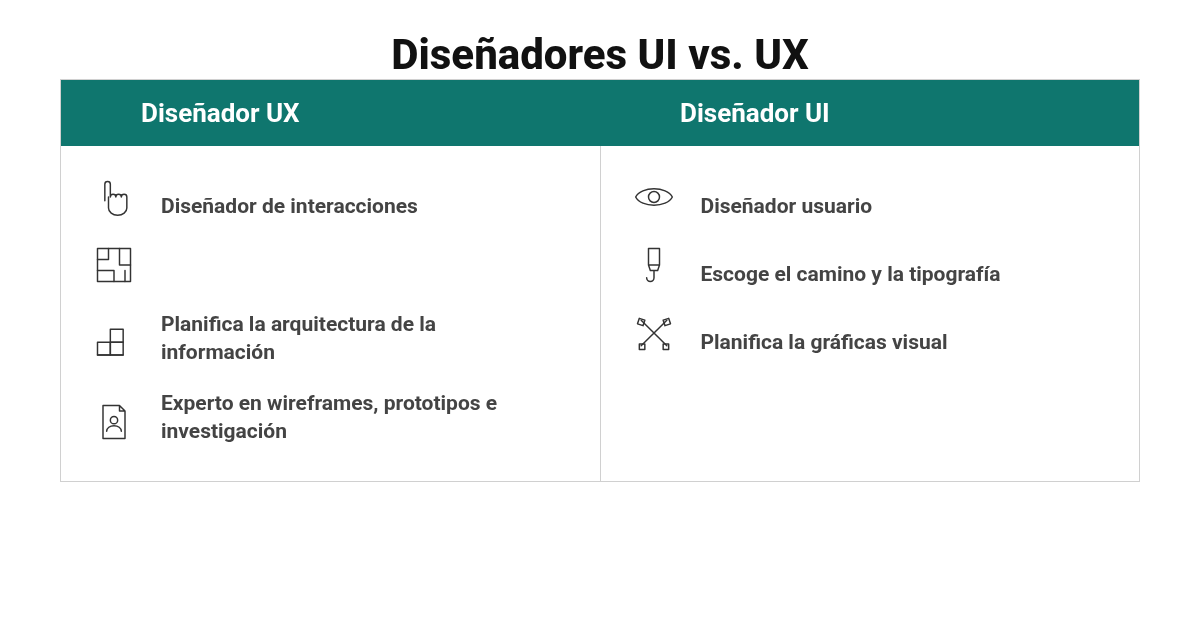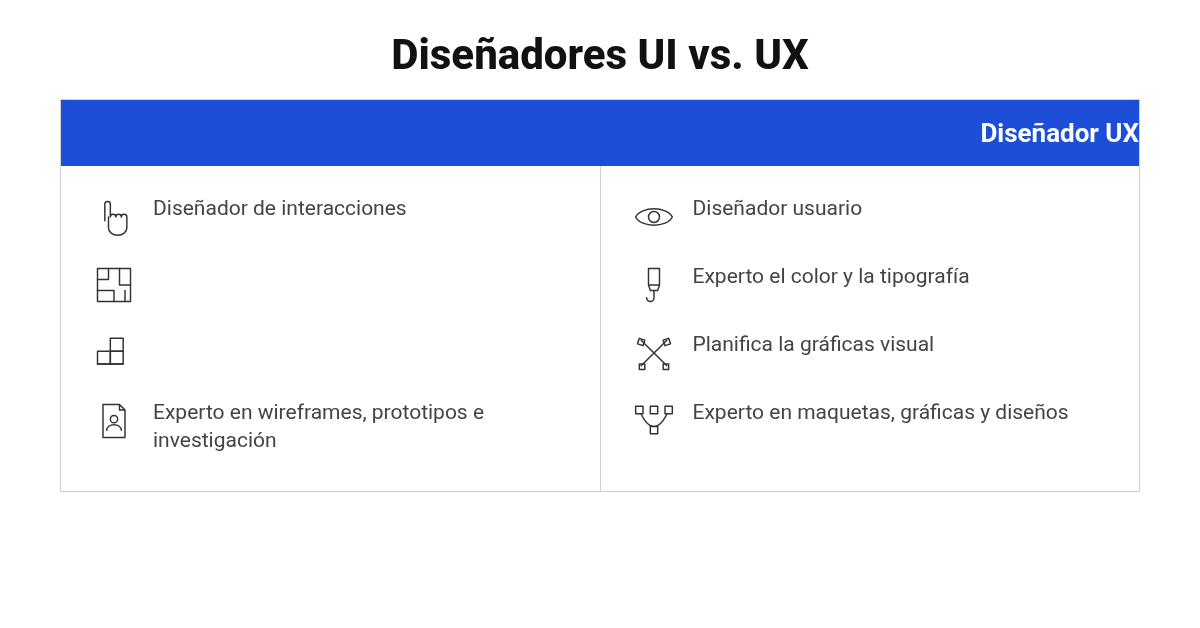--- a/index.html
+++ b/index.html
@@ -10,53 +10,52 @@
       background: #fff;
       display: flex;
       flex-direction: column;
       align-items: center;
       padding-top: 30px;
     }
     .title {
       font-size: 42px;
       font-weight: 800;
       color: #111;
-      margin-bottom: 20px;
     }
     .table-wrap {
       width: 1080px;
       border: 1px solid #d0d0d0;
     }
     .header-row {
       display: flex;
-      background: #1d4ed8;
-      text-align: right;
+      background: #0f766e;
     }
     .header-cell {
       flex: 1;
       color: #fff;
       font-size: 26px;
       font-weight: 700;
       padding: 18px 0 18px 80px;
     }
     .body-row {
       display: flex;
     }
     .body-cell {
       flex: 1;
       padding: 28px 30px 28px 30px;
     }
     .body-cell:first-child {
       border-right: 1px solid #d0d0d0;
     }
     .item {
       display: flex;
-      align-items: flex-start;
-      gap: 16px;
+      align-items: flex-end;
+      gap: 24px;
       margin-bottom: 22px;
+      font-weight: bold;
     }
     .item:last-child { margin-bottom: 8px; }
     .icon-box {
       width: 46px;
       height: 46px;
       flex-shrink: 0;
       display: flex;
       align-items: center;
       justify-content: center;
     }
@@ -77,20 +76,21 @@
     }
   </style>
 </head>
 <body>
 
 <div class="title">Diseñadores UI vs. UX</div>
 
 <div class="table-wrap">
   <div class="header-row">
     <div class="header-cell">Diseñador UX</div>
+    <div class="header-cell">Diseñador UI</div>
   </div>
   <div class="body-row">
 
     <div class="body-cell">
       <div class="item">
         <div class="icon-box">
           <svg viewBox="0 0 48 48">
               <path d="M18 24 v12 a10 8 0 0 0 20 0 v-12 a3 3 0 0 0 -6 0 M32 24 a3 3 0 0 0 -6 0 M26 24 a3 3 0 0 0 -6 0 M20 24 v-14 a3 3 0 0 0 -6 0 v18"></path>
             </svg>
         </div>
@@ -106,20 +106,21 @@
       </div>
       <div class="item">
         <div class="icon-box">
           <svg viewBox="0 0 48 48">
               <rect x="20" y="8" width="14" height="14"></rect>
               <rect x="6" y="22" width="14" height="14"></rect>
               <rect x="20" y="22" width="14" height="14"></rect>
               <path d="M6 36 h28"></path>
             </svg>
         </div>
+        <div class="item-text">Planifica la arquitectura de la información</div>
       </div>
       <div class="item">
         <div class="icon-box">
           <svg viewBox="0 0 48 48">
               <path d="M12 6 h18 l6 6 v30 h-24 z M30 6 v6 h6"></path>
               <circle cx="24" cy="22" r="4"></circle>
               <path d="M16 34 a8 6 0 0 1 16 0"></path>
             </svg>
         </div>
         <div class="item-text">Experto en wireframes, prototipos e investigación</div>
@@ -135,41 +136,29 @@
             </svg>
         </div>
         <div class="item-text">Diseñador usuario</div>
       </div>
       <div class="item">
         <div class="icon-box">
           <svg viewBox="0 0 48 48">
               <path d="M18 6 h12 v18 h-12 z M18 24 h12 l-2 6 h-8 z M24 30 v8 a4 4 0 0 1 -8 0"></path>
             </svg>
         </div>
-        <div class="item-text">Experto el color y la tipografía</div>
+        <div class="item-text">Escoge el camino y la tipografía</div>
       </div>
       <div class="item">
         <div class="icon-box">
           <svg viewBox="0 0 48 48">
               <path d="M10 10 l28 28 M38 10 l-28 28"></path>
               <path d="M8 8 l6 2 -2 6 -6 -2 z M40 8 l-6 2 2 6 6 -2 z"></path>
               <rect x="8" y="36" width="6" height="6"></rect>
               <rect x="34" y="36" width="6" height="6"></rect>
             </svg>
         </div>
         <div class="item-text">Planifica la gráficas visual</div>
       </div>
-      <div class="item">
-        <div class="icon-box">
-          <svg viewBox="0 0 48 48">
-              <path d="M8 12 C 18 36 30 36 40 12"></path>
-              <rect x="4" y="8" width="8" height="8" fill="#fff"></rect>
-              <rect x="36" y="8" width="8" height="8" fill="#fff"></rect>
-              <rect x="20" y="8" width="8" height="8" fill="#fff"></rect>
-              <rect x="20" y="30" width="8" height="8" fill="#fff"></rect>
-            </svg>
-        </div>
-        <div class="item-text">Experto en maquetas, gráficas y diseños</div>
-      </div>
     </div>
 
   </div>
 </div>
 
 </body></html>

